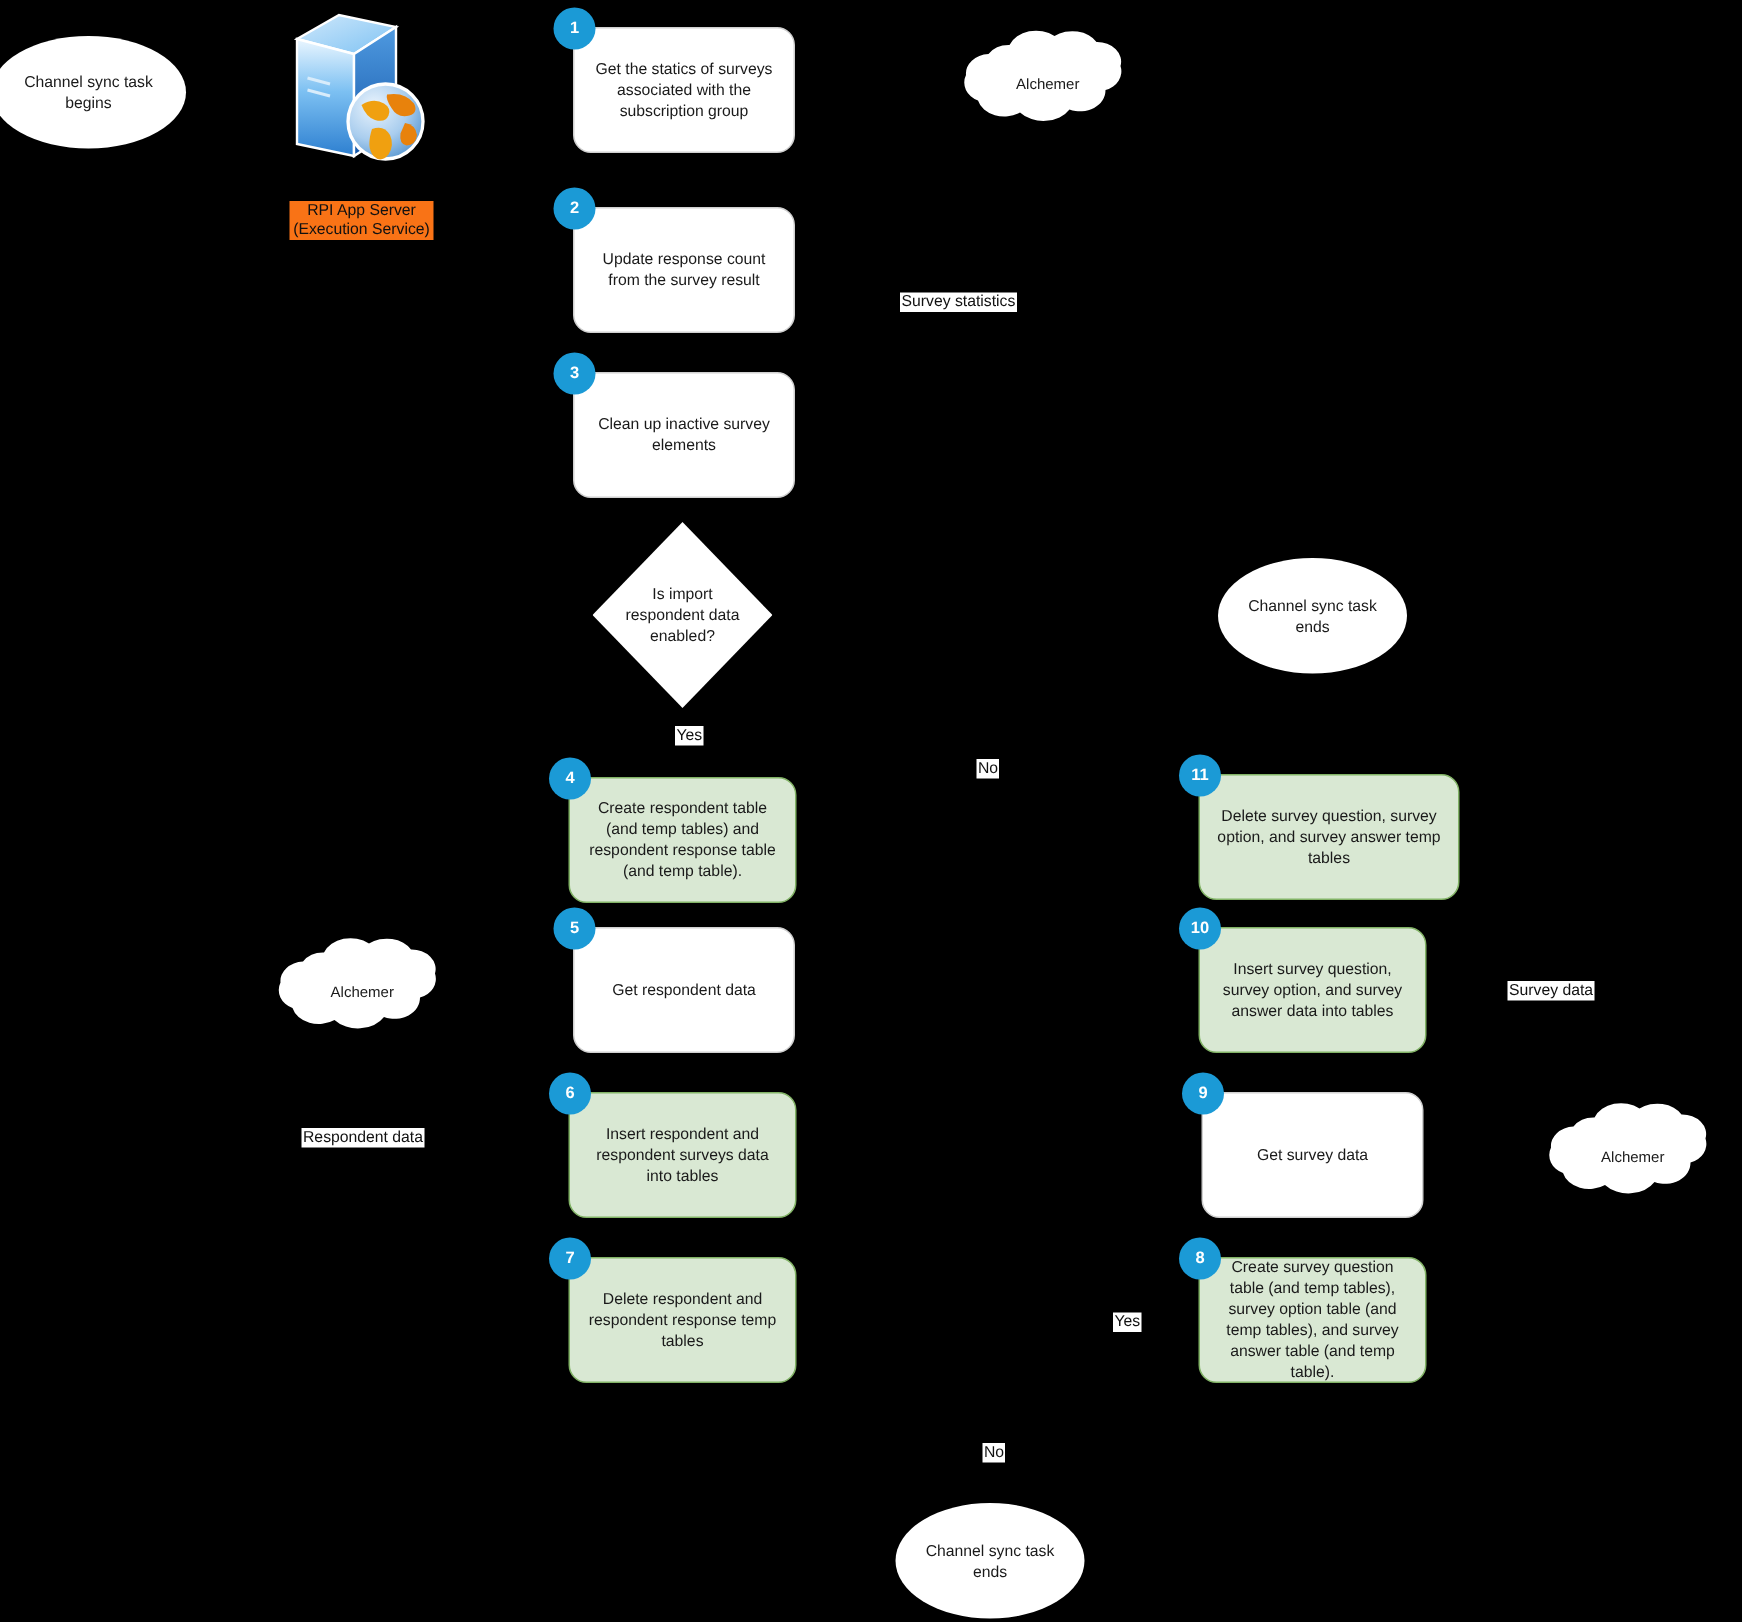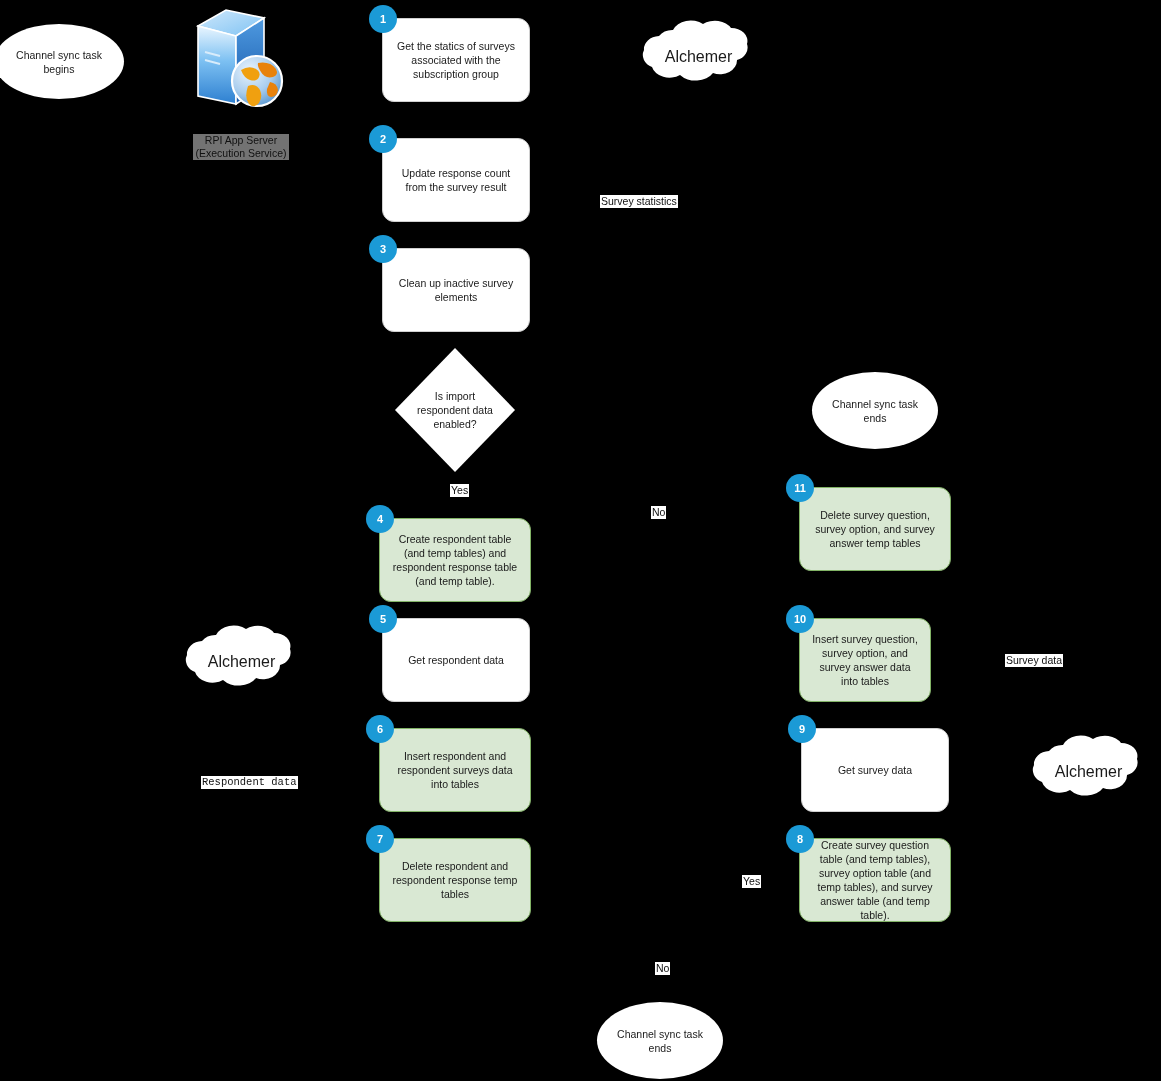--- a/index.html
+++ b/index.html
@@ -94,29 +94,29 @@
   
   .cloud { position: absolute; }
   .cloud svg { display: block; width: 100%; height: 100%; }
   .cloud .cloud-label {
     position: absolute;
     left: 0; right: 0;
     top: 50%;
     transform: translateY(-50%);
     text-align: center;
     color: #1a1a1a;
-    font-size: 16px;
+    font-size: 10px;
   }
 
   
   .server { position: absolute; }
   .server svg { display: block; width: 100%; height: 100%; }
   .server-caption {
     position: absolute;
-    background: #737373;
+    background: #f97316;
     color: #111111;
     font-size: 10.5px;
     line-height: 13px;
     text-align: center;
     white-space: pre-line;
     padding: 0 2px;
   }
 </style>
 </head>
 <body>
@@ -193,21 +193,21 @@
     <svg viewBox="0 0 139 85" xmlns="http://www.w3.org/2000/svg">
       <path fill="#ffffff" d="M44,16 a19,15 0 0 1 30,-6 a18,13 0 0 1 28,4 a16,13 0 0 1 16,16
         a15,13 0 0 1 -10,16 a17,14 0 0 1 -24,13 a20,15 0 0 1 -33,2
         a18,14 0 0 1 -28,-8 a15,13 0 0 1 -8,-17 a16,13 0 0 1 15,-14
         a16,13 0 0 1 14,-6 z"></path>
     </svg>
     <div class="cloud-label">Alchemer</div>
   </div>
 
   <div class="edge-label" style="left:600px; top:174px;margin-top:21px;">Survey statistics</div>
-  <div class="edge-label" style="left:201px; top:776px;font-family:Liberation Mono, monospace;">Respondent data</div>
+  <div class="edge-label" style="left:201px; top:752px;">Respondent data</div>
   <div class="edge-label" style="left:1005px; top:654px;">Survey data</div>
 
   <div class="proc" style="left:382px; top:18px; width:148px; height:84px;">
     <div class="badge">1</div>
     <div class="node-text">Get the statics of surveys associated with the subscription group</div>
   </div>
 
   <div class="proc" style="left:382px; top:138px; width:148px; height:84px;">
     <div class="badge">2</div>
     <div class="node-text">Update response count from the survey result</div>
@@ -243,26 +243,26 @@
 
   <div class="proc green" style="left:379px; top:838px; width:152px; height:84px;">
     <div class="badge">7</div>
     <div class="node-text">Delete respondent and respondent response temp tables</div>
   </div>
 
   <div class="ellipse" style="left:812px; top:372px; width:126px; height:77px;">
     <div class="node-text">Channel sync task ends</div>
   </div>
 
-  <div class="proc green" style="left:799px; top:487px; width:152px; height:84px;">
+  <div class="proc green" style="left:799px; top:516px; width:174px; height:84px;">
     <div class="badge">11</div>
     <div class="node-text">Delete survey question, survey option, and survey answer temp tables</div>
   </div>
 
-  <div class="proc green" style="left:799px; top:618px; width:132px; height:84px;">
+  <div class="proc green" style="left:799px; top:618px; width:152px; height:84px;">
     <div class="badge">10</div>
     <div class="node-text">Insert survey question, survey option, and survey answer data into tables</div>
   </div>
 
   <div class="proc" style="left:801px; top:728px; width:148px; height:84px;">
     <div class="badge">9</div>
     <div class="node-text">Get survey data</div>
   </div>
 
   <div class="proc green" style="left:799px; top:838px; width:152px; height:84px;">

